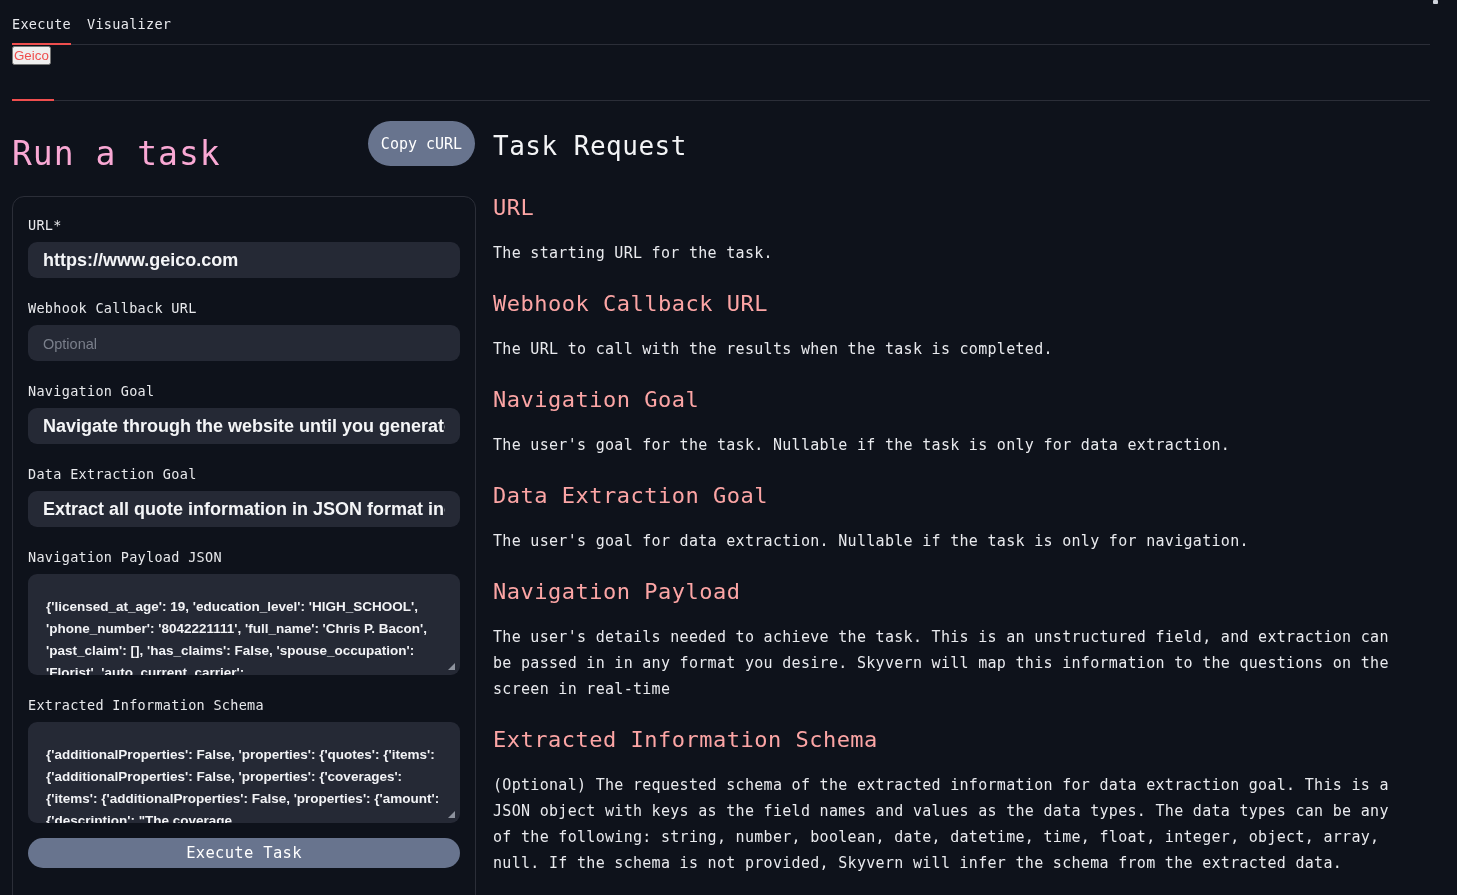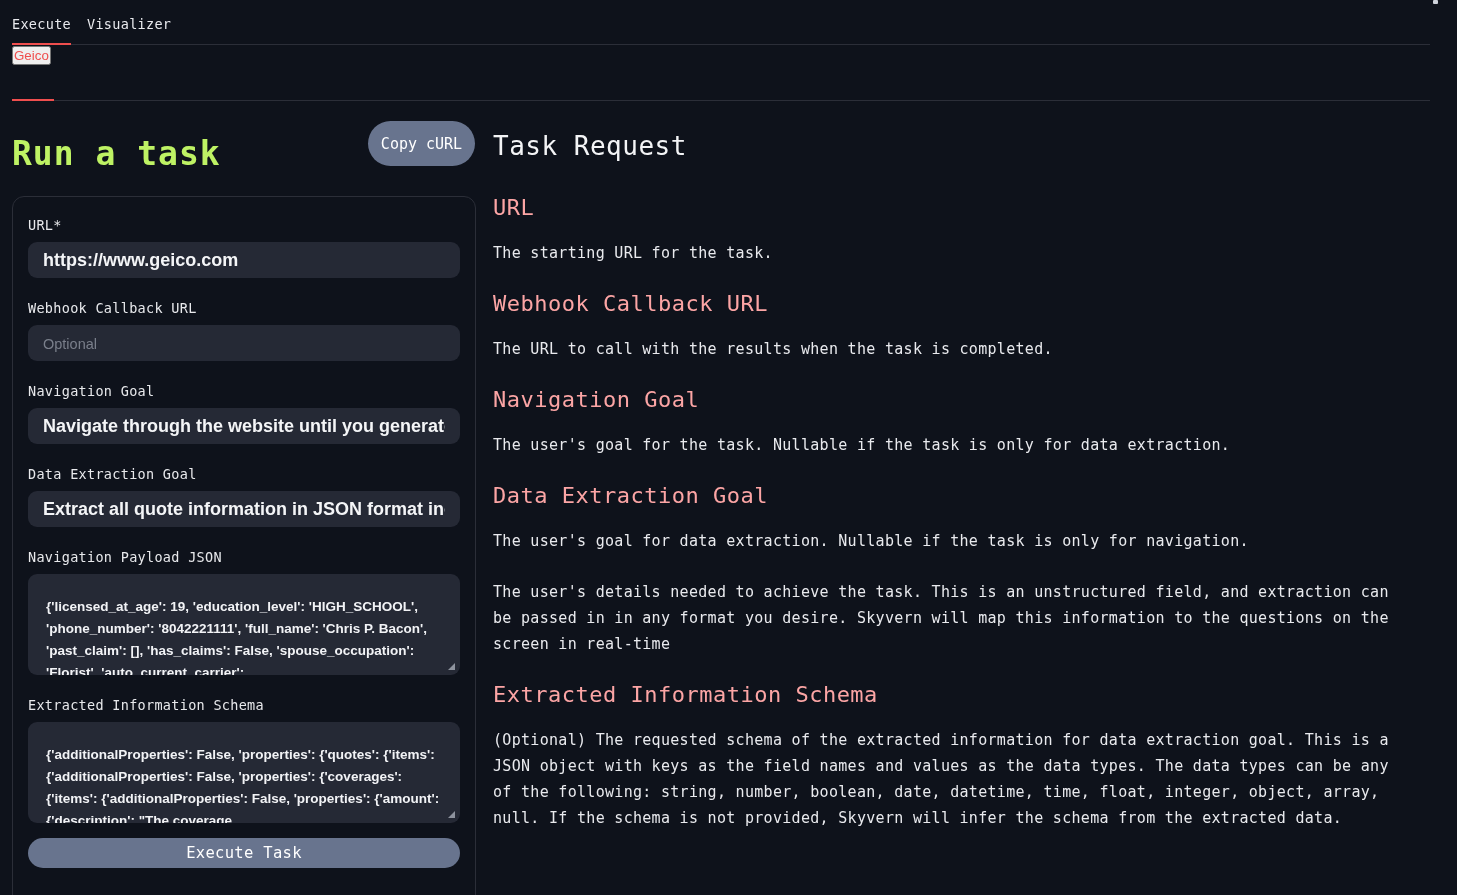--- a/index.html
+++ b/index.html
@@ -34,21 +34,21 @@
     position: absolute; left: 12px; right: 27px; top: 45px; height: 56px;
     border-bottom: 1px solid #2b2e38;
   }
   .subtabbar .tab { top: 28px; left: 0; }
   .subtabbar .tab-geico { color: #ef4e4e; }
   .subtabbar .tab-underline { left: 0; width: 42px; }
 
   
   .page-title {
     position: absolute; left: 12px; top: 134px;
-    font-size: 33px; letter-spacing: 1px; font-weight: 700; color: #bef264;
+    font-size: 33px; letter-spacing: 1px; font-weight: 400; color: #f9a8d4;
   }
   .copy-curl-btn {
     position: absolute; left: 368px; top: 121px; width: 107px; height: 45px;
     border-radius: 23px; background: #68748e; border: none; color: #fff;
     font-family: "DejaVu Sans Mono", monospace; font-size: 15px; cursor: pointer;
   }
   .form-card {
     position: absolute; left: 12px; top: 196px; width: 464px; height: 740px;
     border: 1px solid #2b2e38; border-radius: 12px;
     padding: 20px 15px 0 15px; background: #0e121b;
@@ -169,20 +169,21 @@
 
   <h3 class="doc-heading">Webhook Callback URL</h3>
   <p class="doc-body">The URL to call with the results when the task is completed.</p>
 
   <h3 class="doc-heading">Navigation Goal</h3>
   <p class="doc-body">The user's goal for the task. Nullable if the task is only for data extraction.</p>
 
   <h3 class="doc-heading">Data Extraction Goal</h3>
   <p class="doc-body">The user's goal for data extraction. Nullable if the task is only for navigation.</p>
 
+  <h3 class="doc-heading">Navigation Payload</h3>
   <p class="doc-body">The user's details needed to achieve the task. This is an unstructured field, and extraction can
 be passed in in any format you desire. Skyvern will map this information to the questions on the
 screen in real-time</p>
 
   <h3 class="doc-heading">Extracted Information Schema</h3>
   <p class="doc-body">(Optional) The requested schema of the extracted information for data extraction goal. This is a
 JSON object with keys as the field names and values as the data types. The data types can be any
 of the following: string, number, boolean, date, datetime, time, float, integer, object, array,
 null. If the schema is not provided, Skyvern will infer the schema from the extracted data.</p>
 </div>

